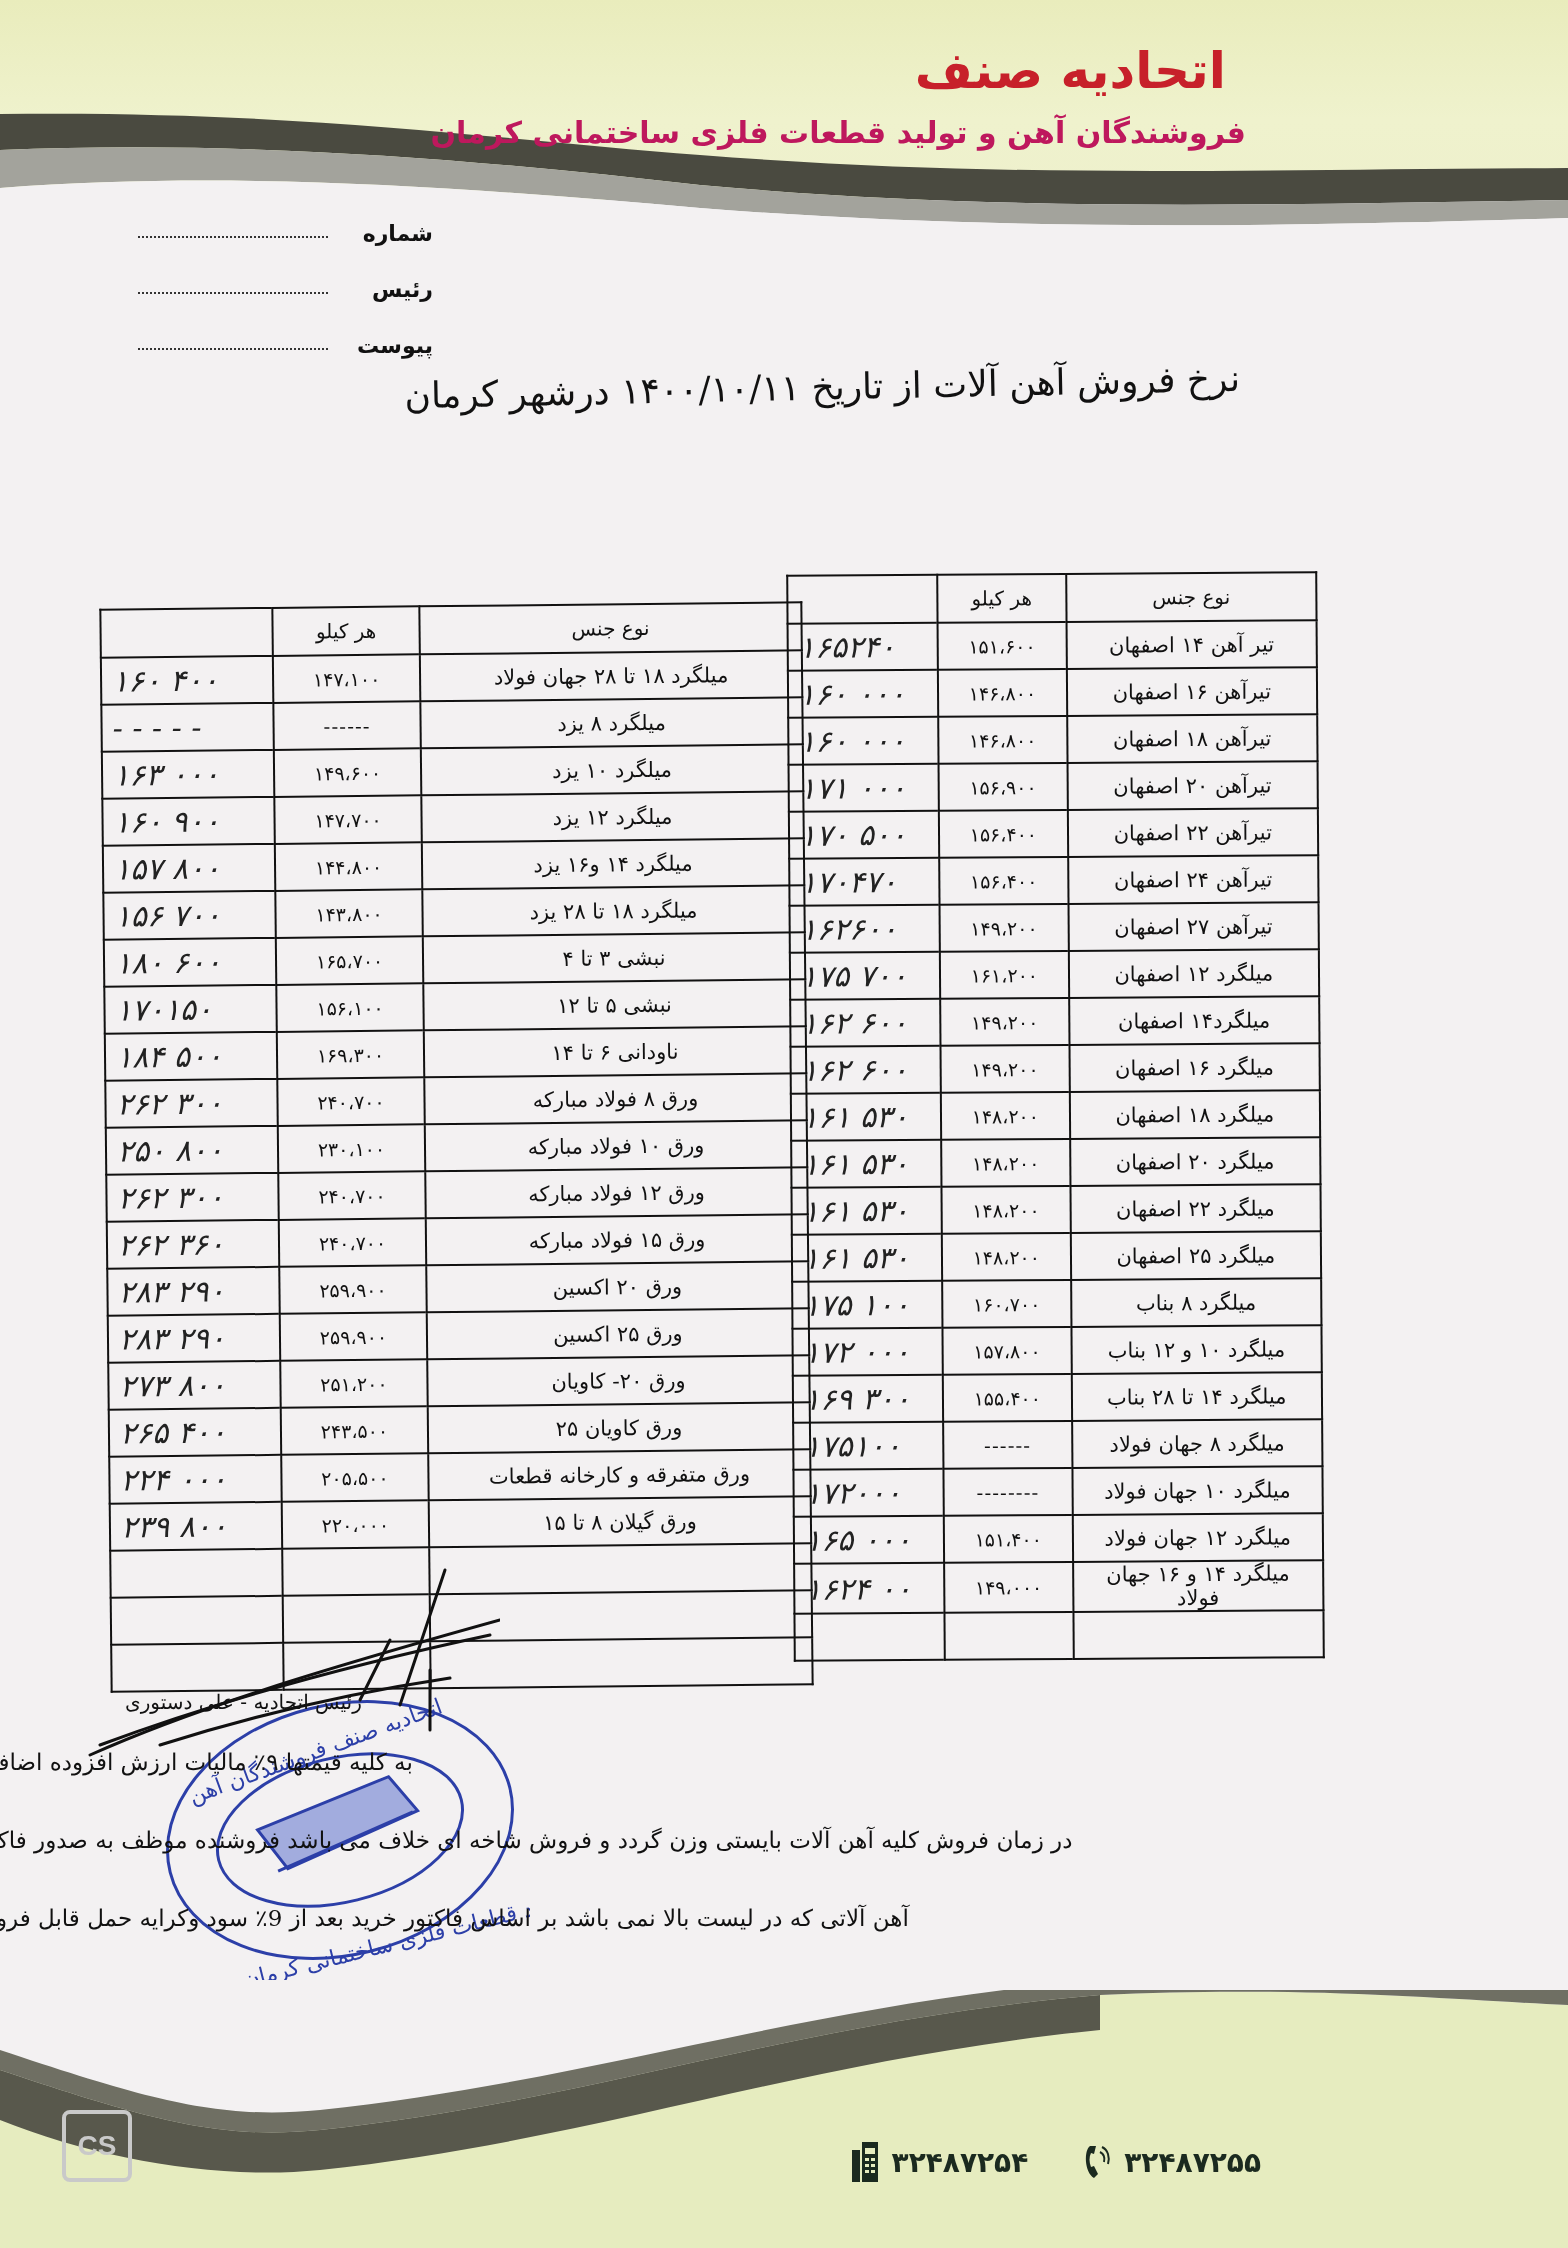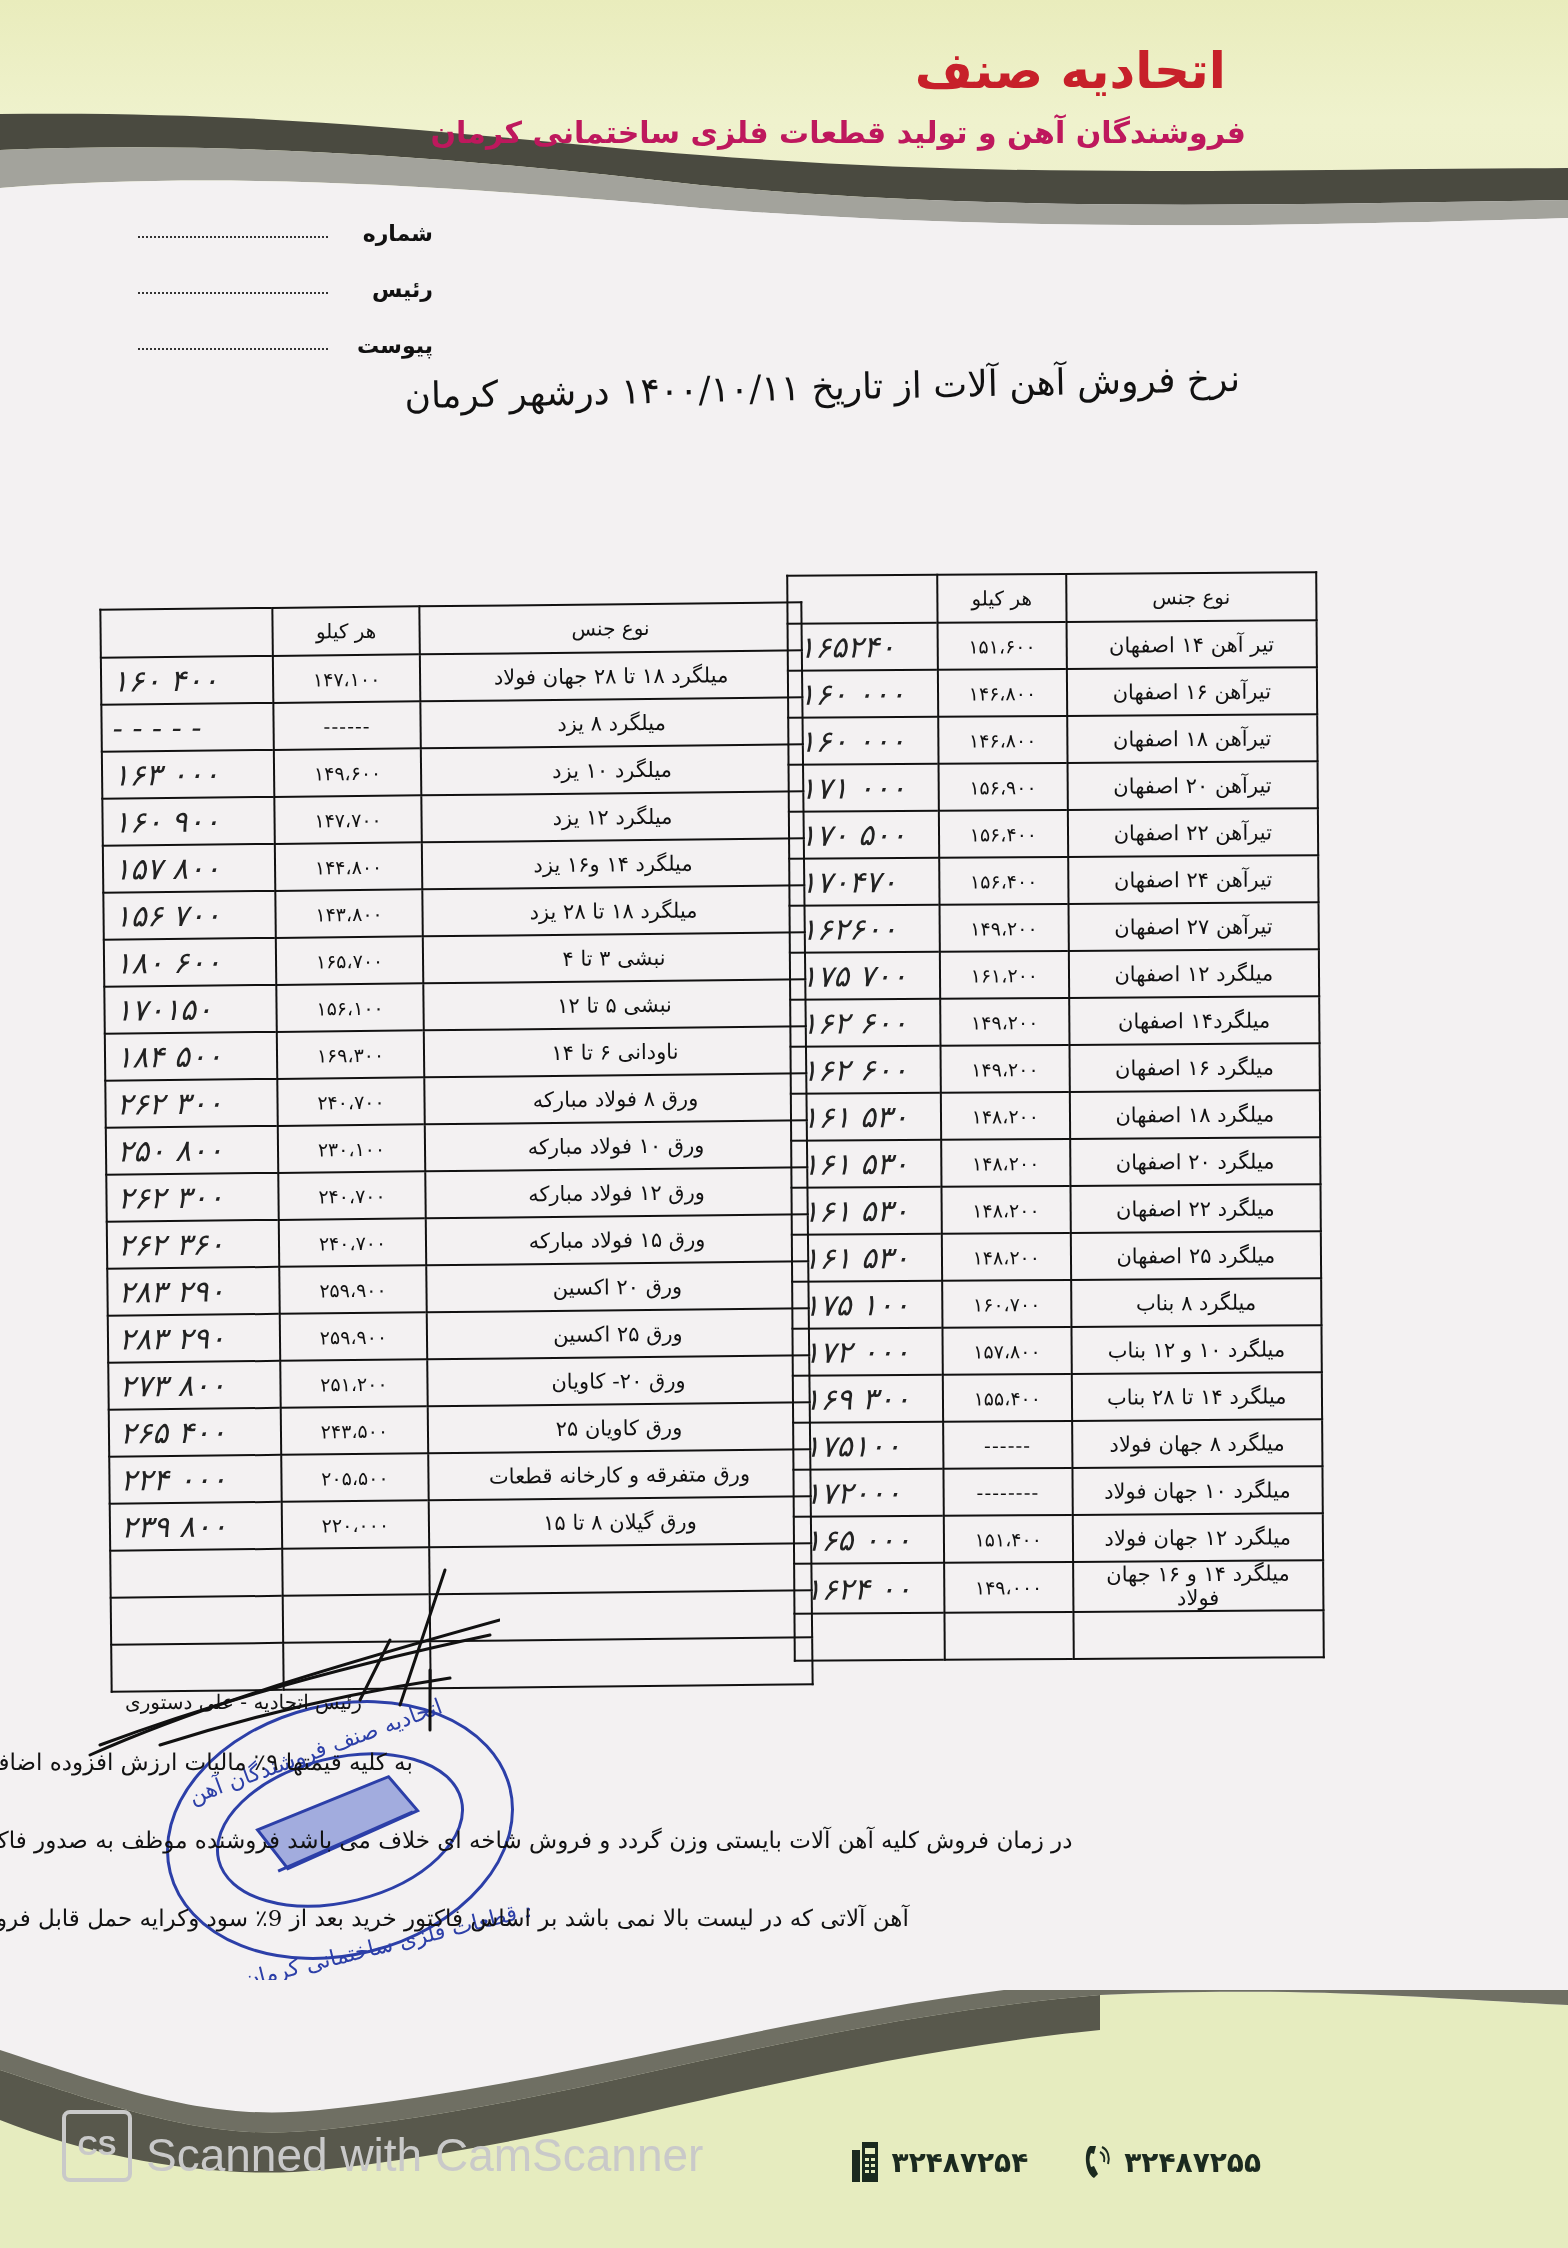--- a/index.html
+++ b/index.html
@@ -375,21 +375,20 @@
   </div>
 
   <svg class="ftr-swoosh" viewBox="0 0 1568 258" preserveAspectRatio="none">
     <path d="M0,258 L0,80 C150,130 220,150 320,140 C600,110 800,30 1100,5 C1300,-5 1450,10 1568,15 L1568,258 Z" fill="#e6ecbf"></path>
     <path d="M0,80 C150,130 220,150 320,140 C600,110 800,30 1100,5 C1300,-5 1450,10 1568,15 L1568,0 C1420,-10 1250,-20 1100,-10 C800,15 600,90 320,120 C220,130 150,110 0,60 Z" fill="#6f6f63"></path>
     <path d="M0,80 C150,130 220,150 320,140 C600,110 800,30 1100,5 L1100,40 C800,70 600,150 320,180 C220,190 100,170 0,130 Z" fill="#58584c"></path>
   </svg>
 
   <div class="watermark">
     <div class="cs-logo">CS</div>
-    <span>Scanned with CamScanner</span>
   </div>
 
   <div class="contacts">
     <div class="contact">
       <svg width="30" height="44" viewBox="0 0 30 44">
         <rect x="2" y="10" width="8" height="32" fill="#1b2a1f"></rect>
         <rect x="12" y="2" width="16" height="40" fill="#1b2a1f"></rect>
         <rect x="15" y="8" width="10" height="6" fill="#e6ecbf"></rect>
         <rect x="15" y="18" width="4" height="3" fill="#e6ecbf"></rect>
           <rect x="21" y="18" width="4" height="3" fill="#e6ecbf"></rect>

